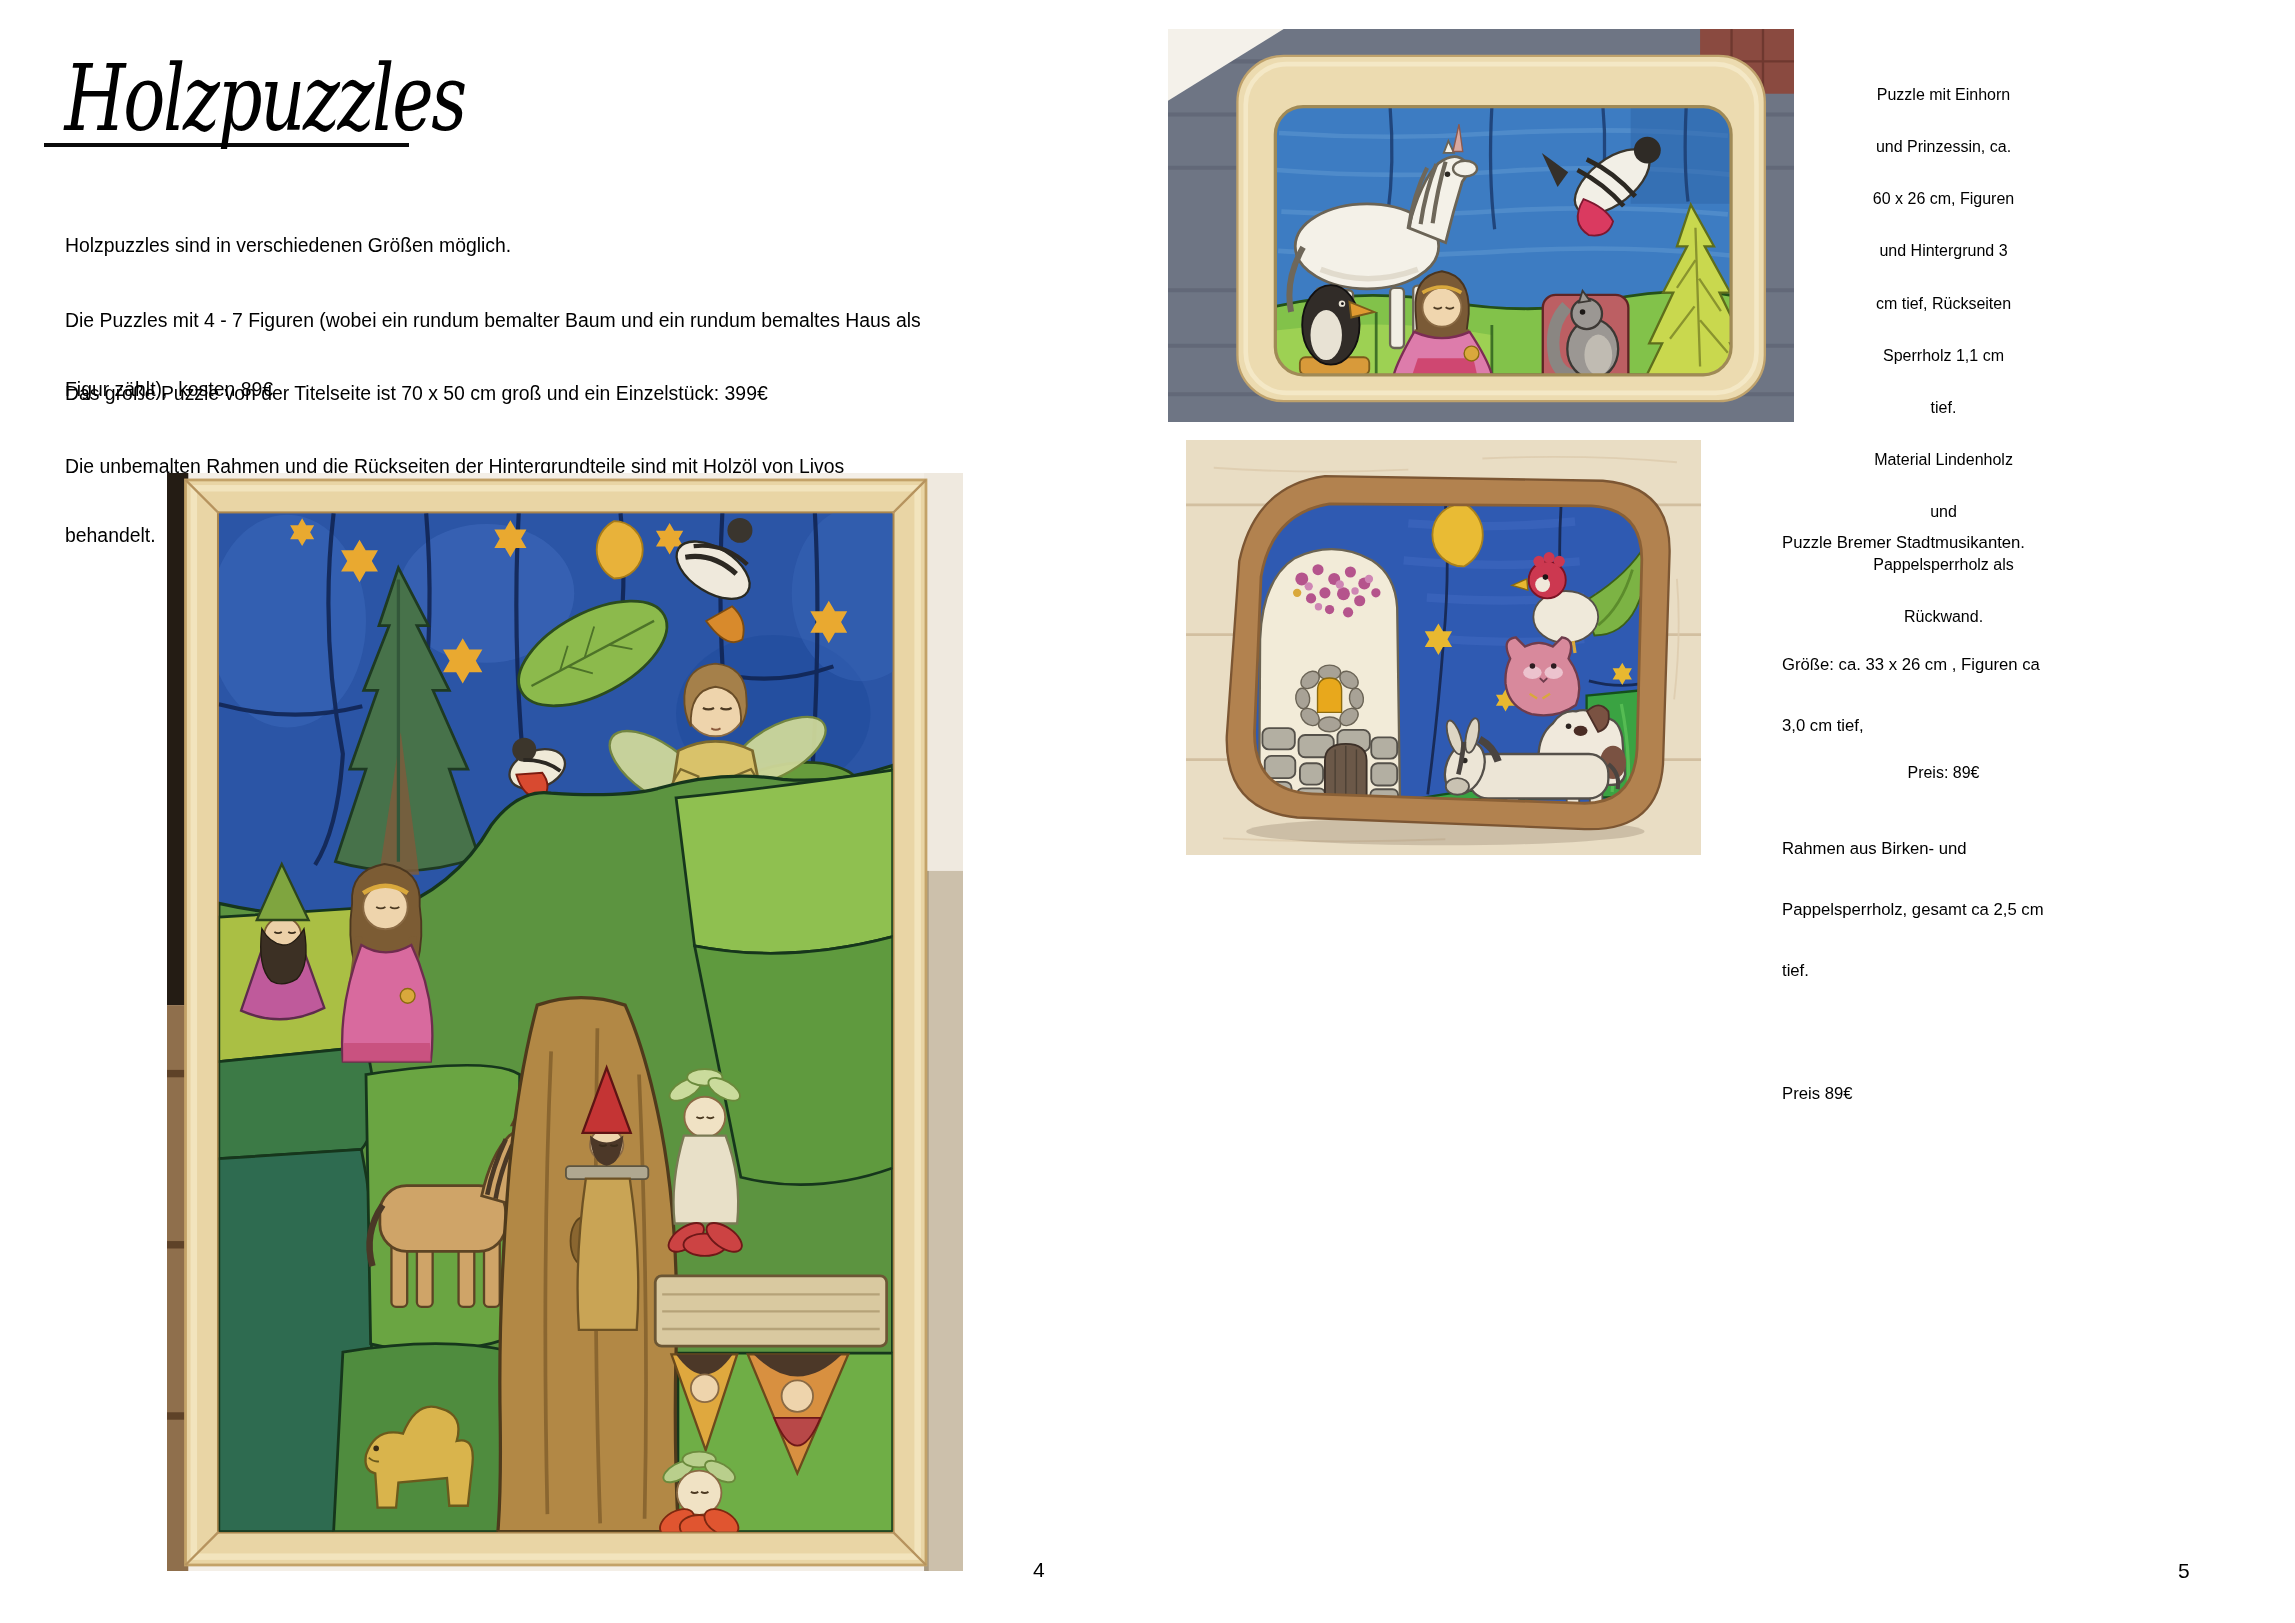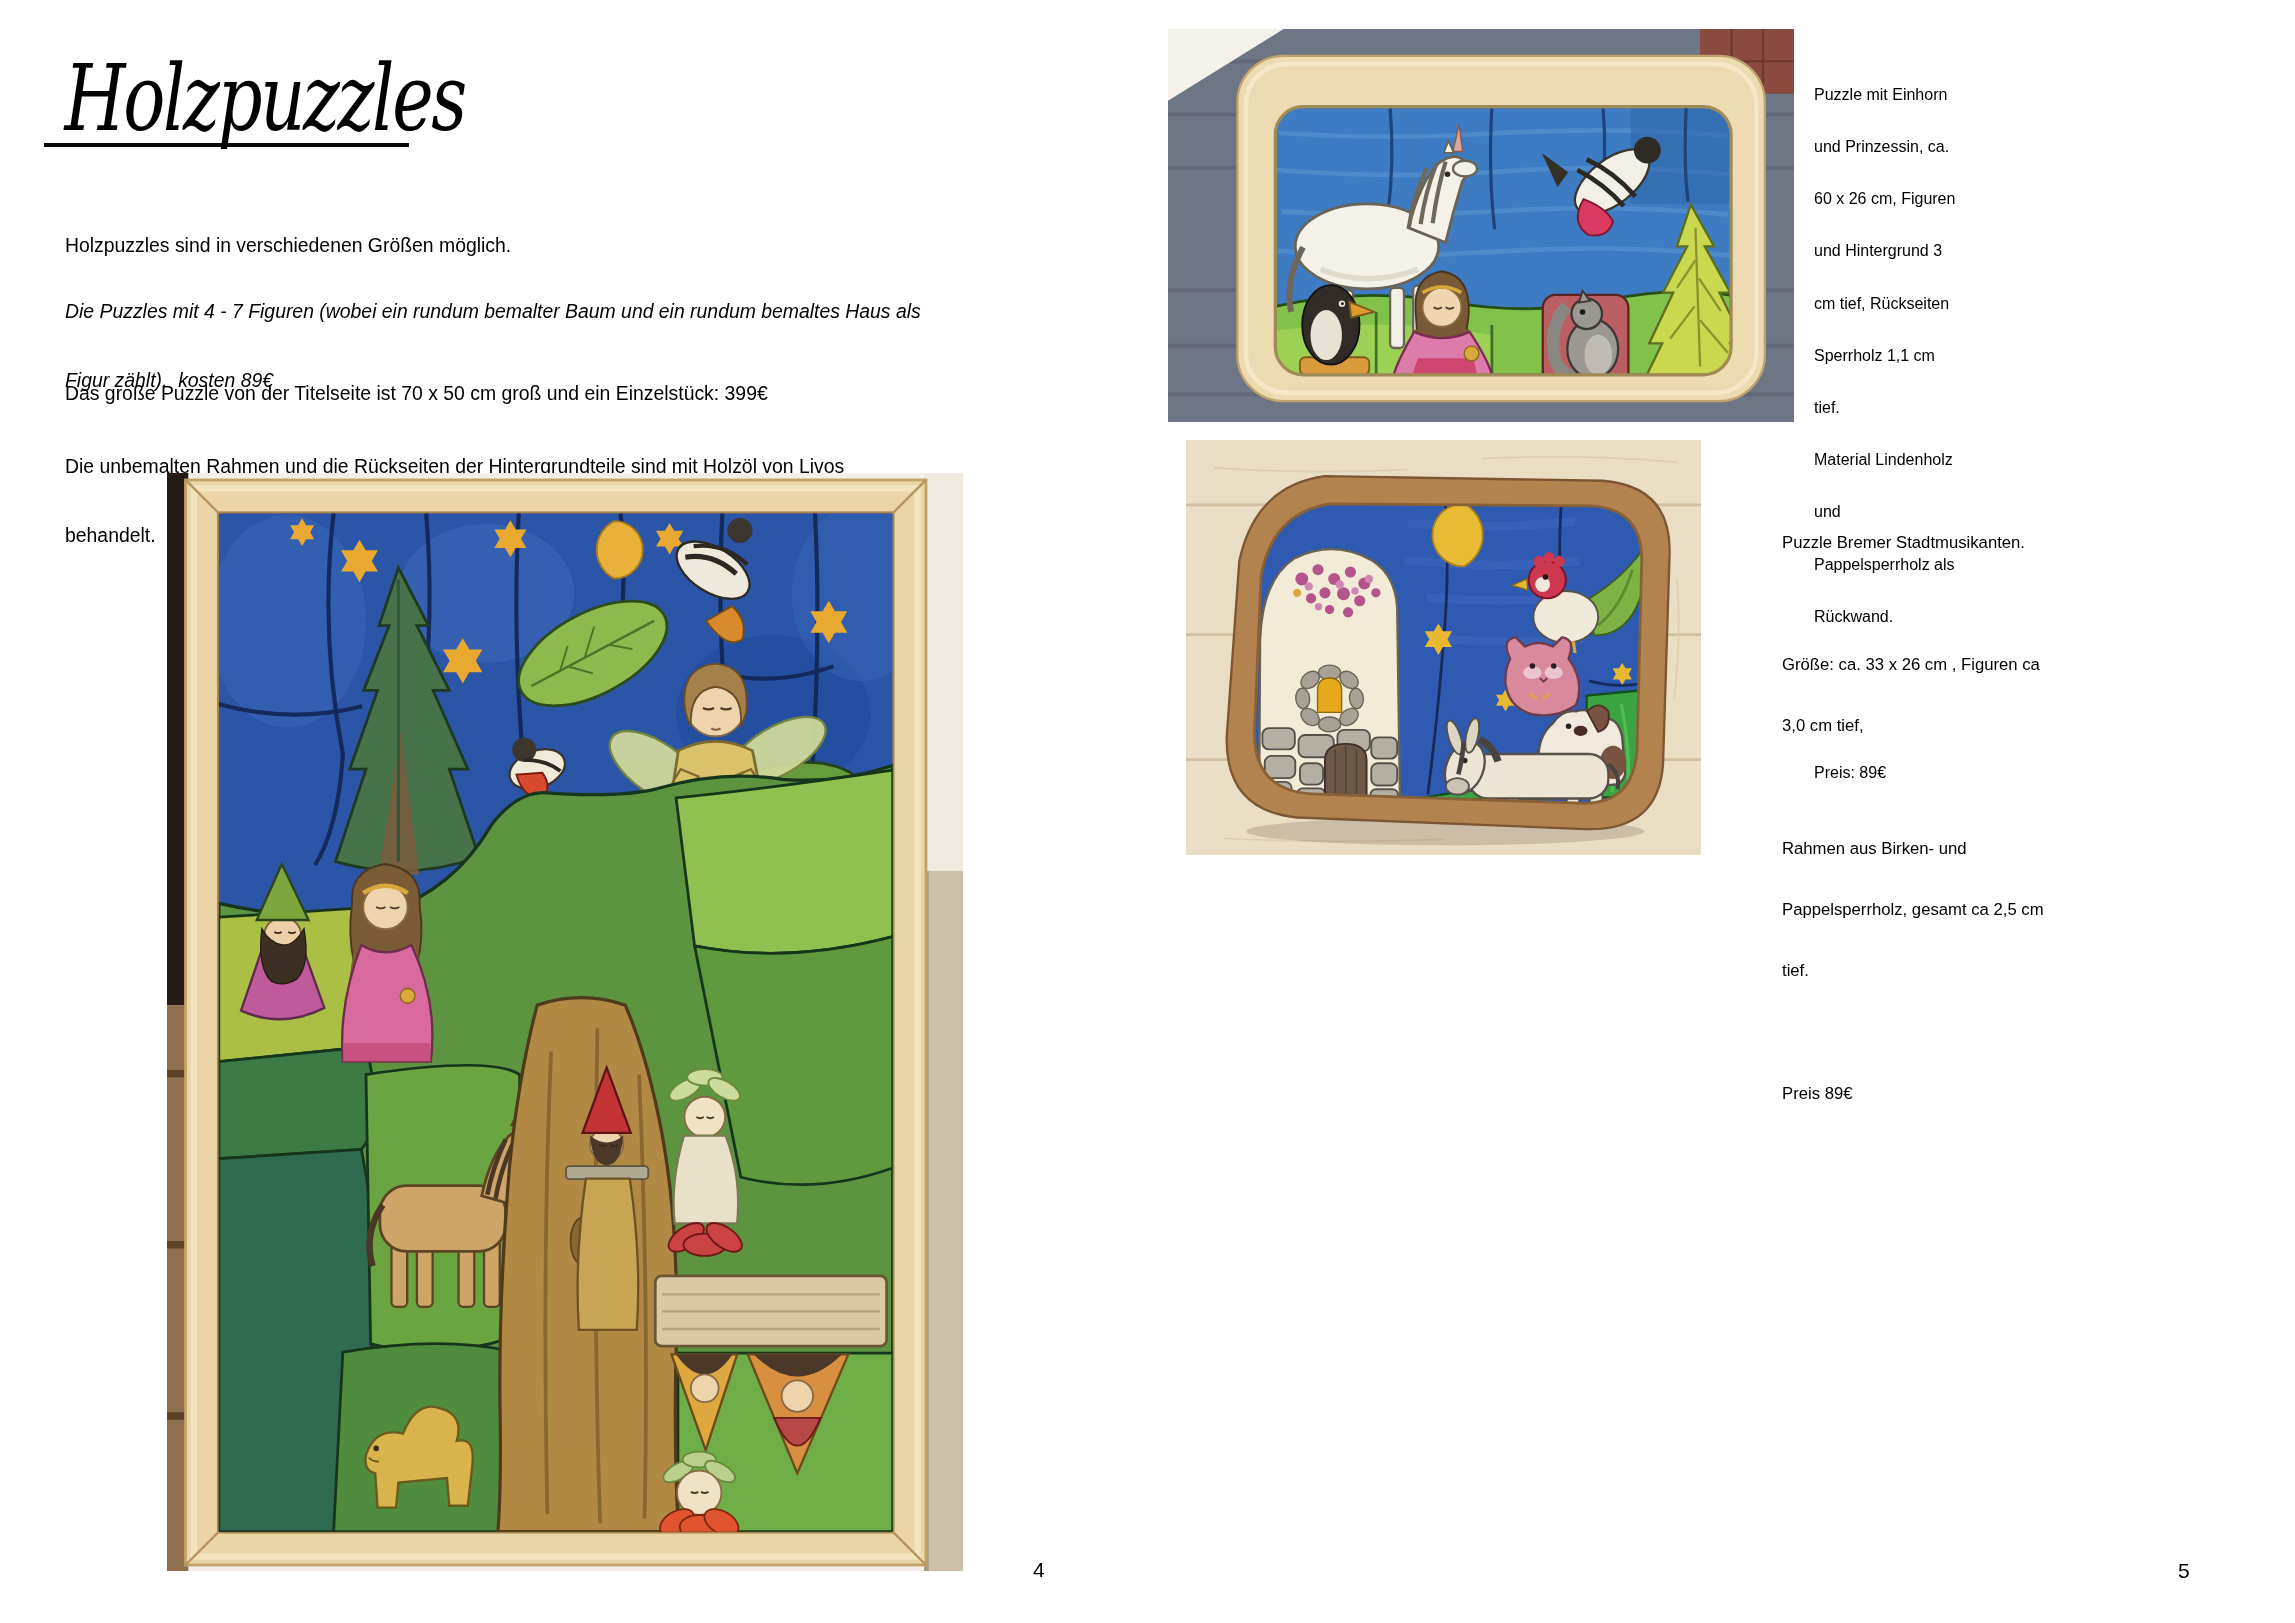--- a/index.html
+++ b/index.html
@@ -23,26 +23,26 @@
     font-size:70px;line-height:.94;
     letter-spacing:-2.3px;
     padding-left:20.4px;
     transform:scaleY(1.32);transform-origin:0 100%;
     white-space:nowrap;
   }
   
   .para{position:absolute;left:65px;font-size:19.4px;line-height:23px;white-space:pre;}
   .para div{min-height:23px;}
   .p1{top:188px;}
-  .p2{top:254px;font-style:italic;}
+  .p2{top:263px;}
   .p3{top:336px;}
   .p4{top:409px;}
   
   .note-unicorn{position:absolute;left:1814px;top:51px;width:259px;font-size:16px;line-height:17.4px;white-space:pre;}
-  .note-unicorn div{height:17.4px;}
+  .note-unicorn div{height:17.4px;text-align:center;}
   .note-bremen{position:absolute;left:1782px;top:492px;width:398px;font-size:16.7px;line-height:20.4px;white-space:pre;}
   .note-bremen div{height:20.4px;}
   
   .pagenum{position:absolute;font-size:21px;line-height:21px;}
   .pn-4{left:1033px;top:1559px;}
   .pn-5{left:2178px;top:1560px;}
   
   figure{margin:0;padding:0;position:absolute;}
   figure svg{display:block;width:100%;height:100%;}
   .fig-main{left:167px;top:473px;width:796px;height:1098px;}

